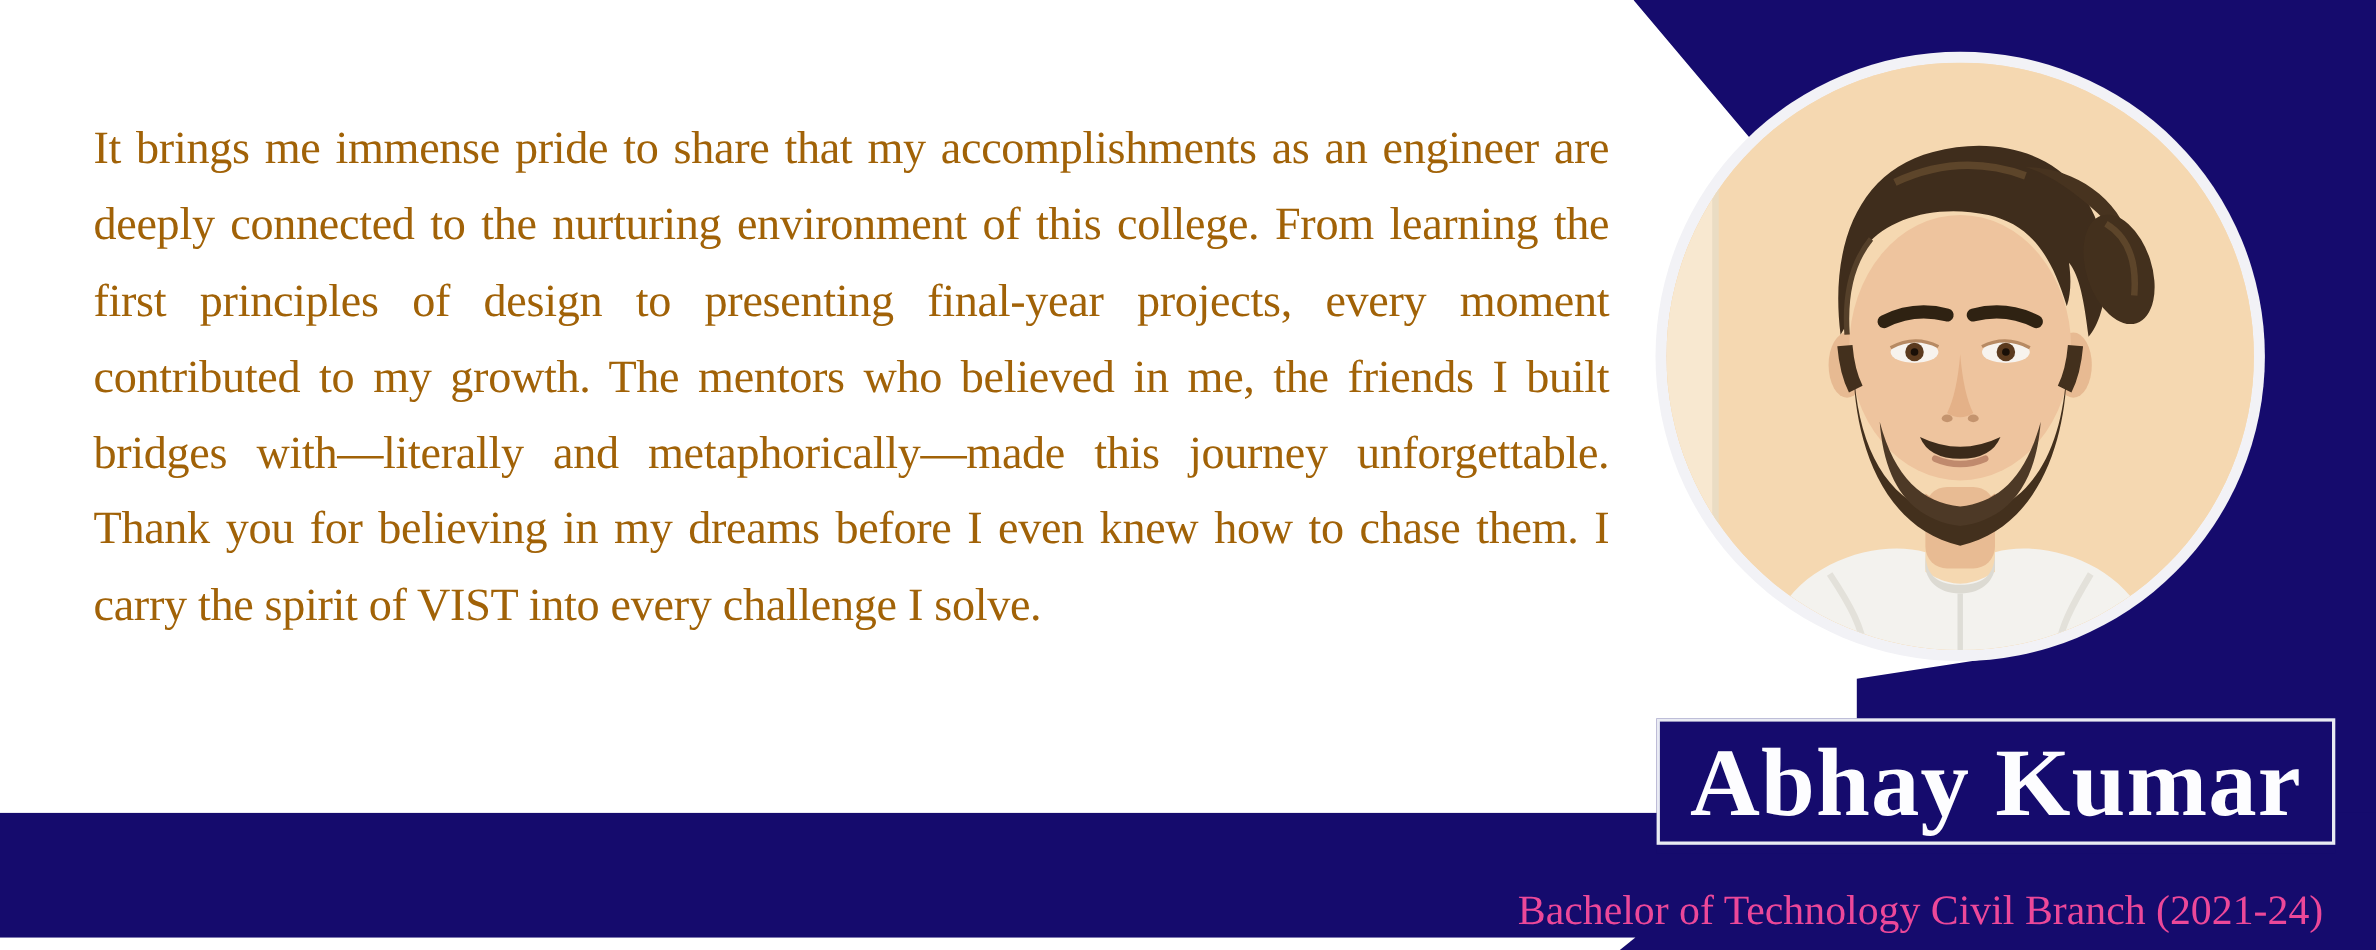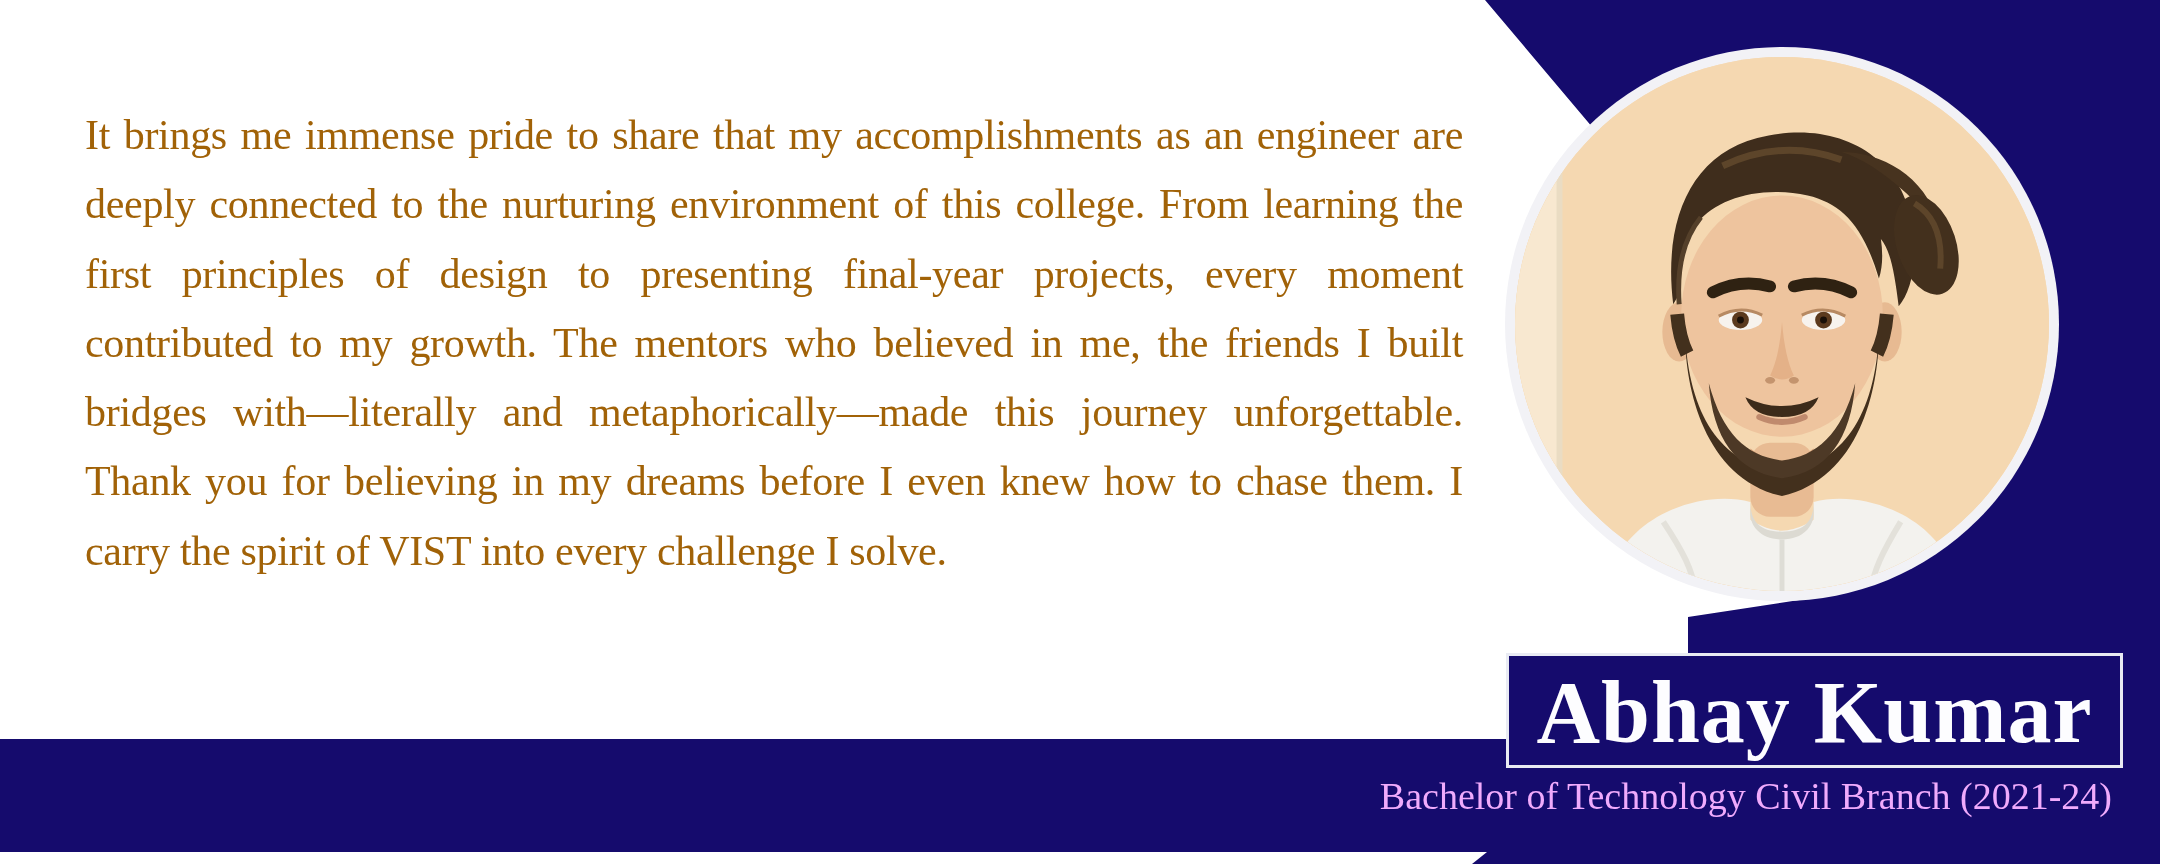--- a/index.html
+++ b/index.html
@@ -8,22 +8,22 @@
     font-family:"Liberation Serif","DejaVu Serif",serif;
   }
   
   .diag-block{
     position:absolute;inset:0;background:#150b6d;z-index:1;
     clip-path:polygon(1485px 0px,2160px 0px,2160px 740px,1688px 740px,1688px 617px,1845px 593px,1620px 160px);
   }
   
   .bottom-bar{position:absolute;left:0;top:739px;width:2160px;height:125px;background:#150b6d;z-index:2;}
   .bar-text{
-    position:absolute;top:0;right:48px;height:113px;display:flex;flex-direction:column;
-    justify-content:center;align-items:flex-end;color:#f0abfc;
+    position:absolute;top:0;right:48px;height:113px;display:flex;
+    justify-content:center;align-items:flex-end;color:#ec4899;
   }
   .bar-line1{font-size:38px;line-height:48px;white-space:nowrap;}
   .bar-line2{font-size:42px;line-height:56px;white-space:nowrap;}
   .bar-line2 .hl{font-weight:bold;}
   .bottom-strip{
     position:absolute;left:0;top:852px;width:1487px;height:12px;background:#ffffff;z-index:3;
     clip-path:polygon(0 0,100% 0,calc(100% - 15px) 100%,0 100%);
   }
   
   .photo-ring{

